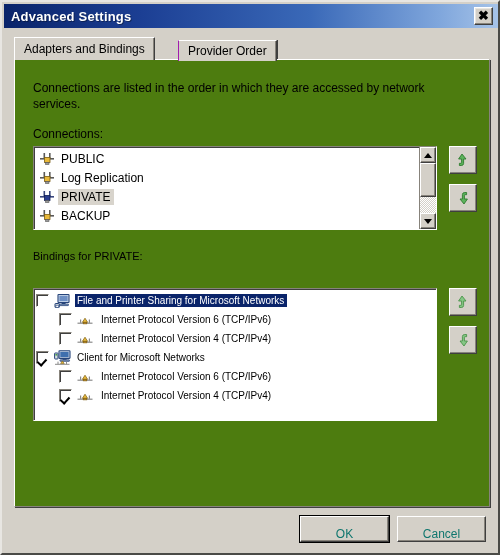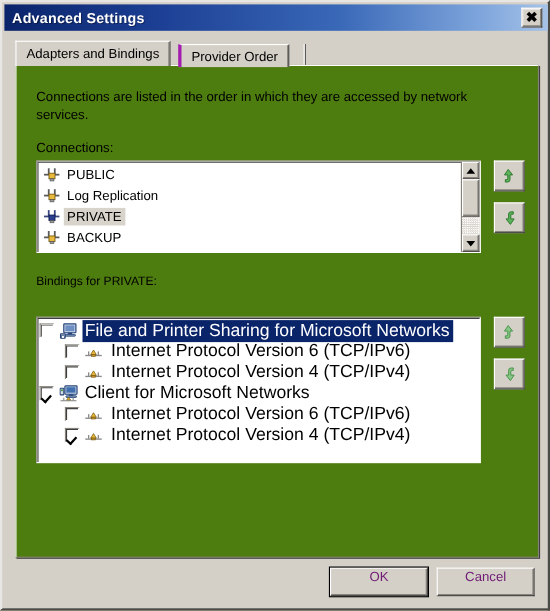--- a/index.html
+++ b/index.html
@@ -62,22 +62,22 @@
   }
   .tab.active{
     left:0;padding:0 9px;top:-1px;height:23px;
     border-left:1px solid #ffffff;
     border-top:1px solid #ffffff;
     border-right:1px solid #3f3f3f;
     box-shadow:inset -1px 0 0 #87837b;
     z-index:3;
   }
   .tab.inactive{
-    left:148px;padding:0 9px;top:2px;height:21px;
-    border-left:3px solid #a21caf;
+    left:164px;padding:0 9px;top:2px;height:21px;
+    border-left:1px solid #a21caf;
     border-top:1px solid #ffffff;
     border-right:1px solid #3f3f3f;
     box-shadow:inset -1px 0 0 #87837b;
     z-index:1;
   }
   .tab-tail{
     position:absolute;left:262px;top:2px;width:2px;height:21px;
     border-left:1px solid #ffffff;
     border-right:1px solid #3f3f3f;
     box-sizing:border-box;
@@ -173,21 +173,21 @@
     border-right:1px solid #ffffff;border-bottom:1px solid #ffffff;
     box-shadow:inset 1px 1px 0 #3f3f3f;
     box-sizing:border-box;overflow:hidden;
   }
   .bind-rows{position:absolute;left:2px;top:2px;right:2px;}
   .bind-row{
     height:19px;display:flex;align-items:center;cursor:default;
   }
   .bind-row.child{padding-left:23px;}
   .bind-row .btext{
-    font-size:16px;color:#000;padding:1px 3px 1px 2px;white-space:nowrap;
+    font-size:10px;color:#000;padding:1px 3px 1px 2px;white-space:nowrap;
   }
   .bind-row.selected .btext{background:#0a246a;color:#ffffff;}
   .cbx{
     width:13px;height:13px;flex:none;margin-right:5px;
     background:#ffffff;
     border-left:1px solid #87837b;border-top:1px solid #87837b;
     border-right:1px solid #ffffff;border-bottom:1px solid #ffffff;
     box-shadow:inset 1px 1px 0 #3f3f3f;
     box-sizing:border-box;position:relative;cursor:default;
   }
@@ -195,22 +195,22 @@
     content:"";position:absolute;left:2px;top:5px;width:4px;height:7px;
     border-right:2px solid #000;border-bottom:2px solid #000;
     transform:rotate(42deg);
   }
   .svc-icon{width:17px;height:16px;margin-right:4px;flex:none;}
   .proto-icon{width:16px;height:12px;margin-right:6px;flex:none;}
   
   .btn{
     position:absolute;height:26px;
     background:#d4d0c8;
-    font-size:12px;color:#701a75;
-    display:flex;align-items:flex-start;justify-content:center;
+    font-size:12px;color:#0f766e;
+    display:flex;align-items:flex-end;justify-content:center;
     border-left:1px solid #ffffff;border-top:1px solid #ffffff;
     border-right:1px solid #3f3f3f;border-bottom:1px solid #3f3f3f;
     box-shadow:inset -1px -1px 0 #87837b;
     box-sizing:border-box;cursor:default;
   }
   .btn.default{
     outline:1px solid #000;outline-offset:0px;
   }
 </style>
 </head>

